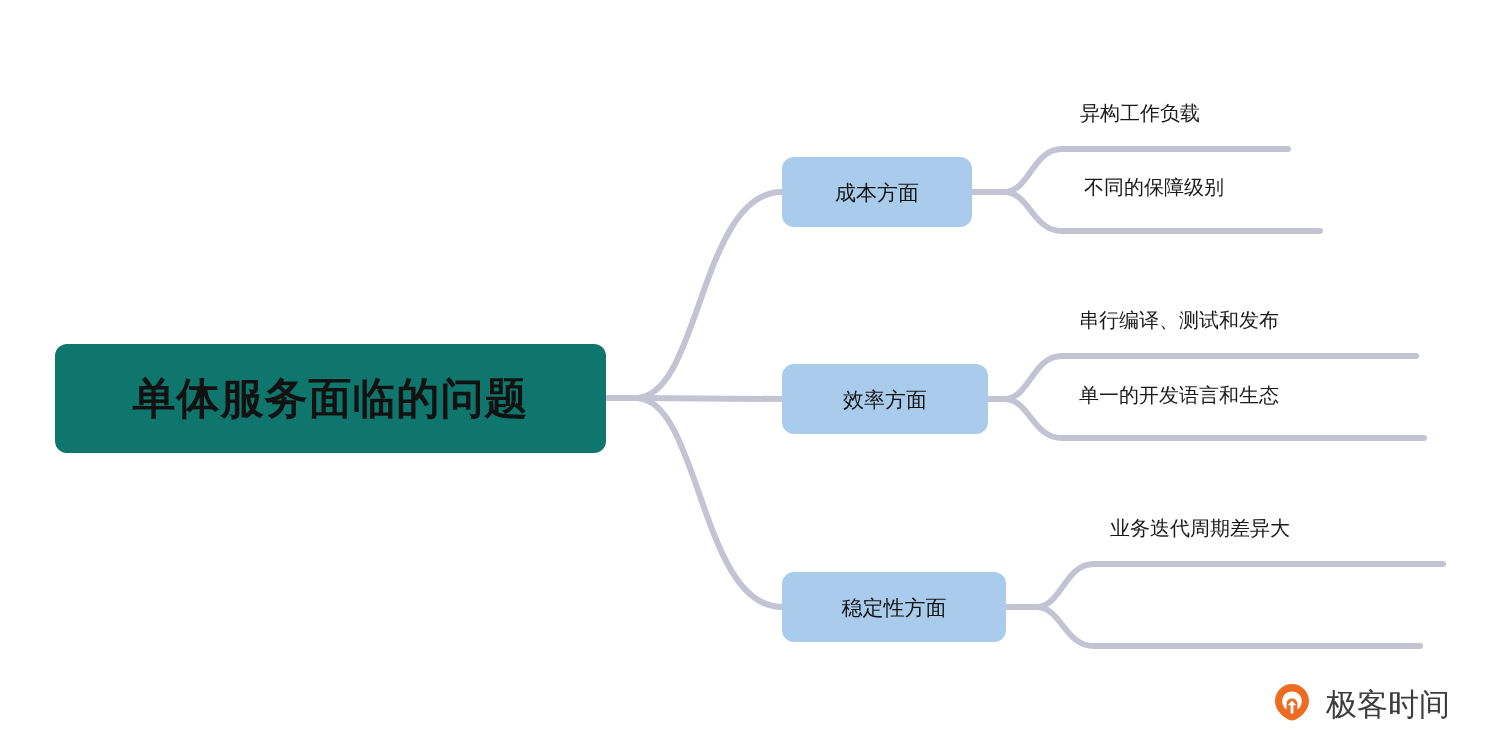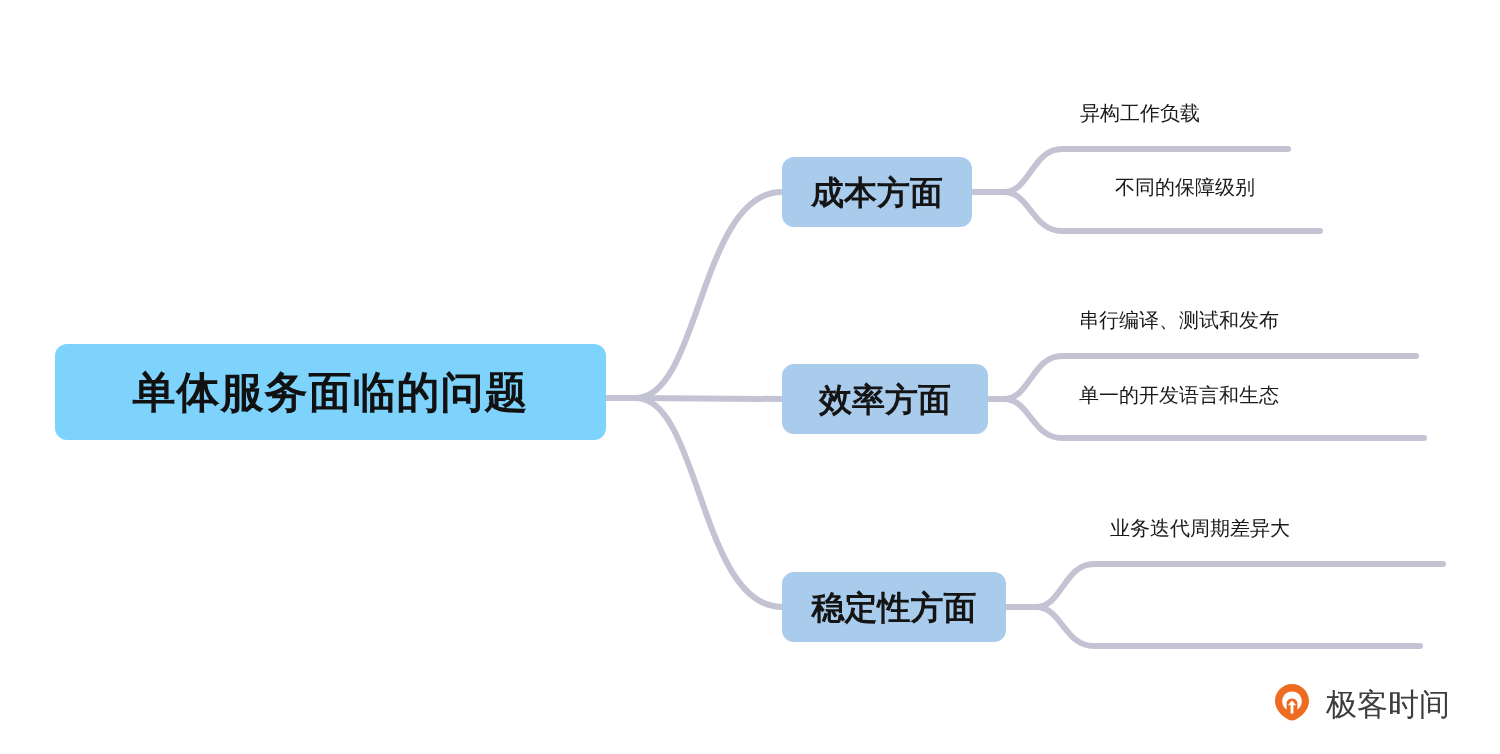--- a/index.html
+++ b/index.html
@@ -30,55 +30,55 @@
     position: absolute;
     box-sizing: border-box;
     display: flex;
     align-items: center;
     justify-content: center;
   }
   .node-root {
     left: 55px;
     top: 344px;
     width: 551px;
-    height: 96px;
-    background: #7dd3fc;
+    height: 109px;
+    background: #0f766e;
     border-radius: 12px;
   }
   .node-root .node-label {
     font-size: 43px;
     font-weight: bold;
     color: #111111;
     letter-spacing: 1px;
     line-height: 1;
   }
   .node-branch {
     background: #a9cbec;
     border-radius: 12px;
     height: 70px;
   }
   .node-branch .node-label {
-    font-size: 33px;
-    font-weight: bold;
+    font-size: 21px;
+    font-weight: normal;
     color: #141414;
     line-height: 1;
   }
   .branch-1 { left: 782px; top: 157px; width: 190px; }
   .branch-2 { left: 782px; top: 364px; width: 206px; }
   .branch-3 { left: 782px; top: 572px; width: 224px; }
 
   .leaf {
     position: absolute;
     font-size: 20px;
     color: #1a1a1a;
     white-space: nowrap;
     line-height: 1;
   }
   .leaf-1a { left: 1080px; top: 103px; }
-  .leaf-1b { left: 1115px; top: 177px; }
+  .leaf-1b { left: 1084px; top: 177px; }
   .leaf-2a { left: 1079px; top: 310px; }
   .leaf-2b { left: 1079px; top: 385px; }
   .leaf-3a { left: 1110px; top: 518px; }
   .leaf-3b { left: 1113px; top: 592px; }
 
   #watermark {
     position: absolute;
     left: 1272px;
     top: 682px;
     display: flex;

